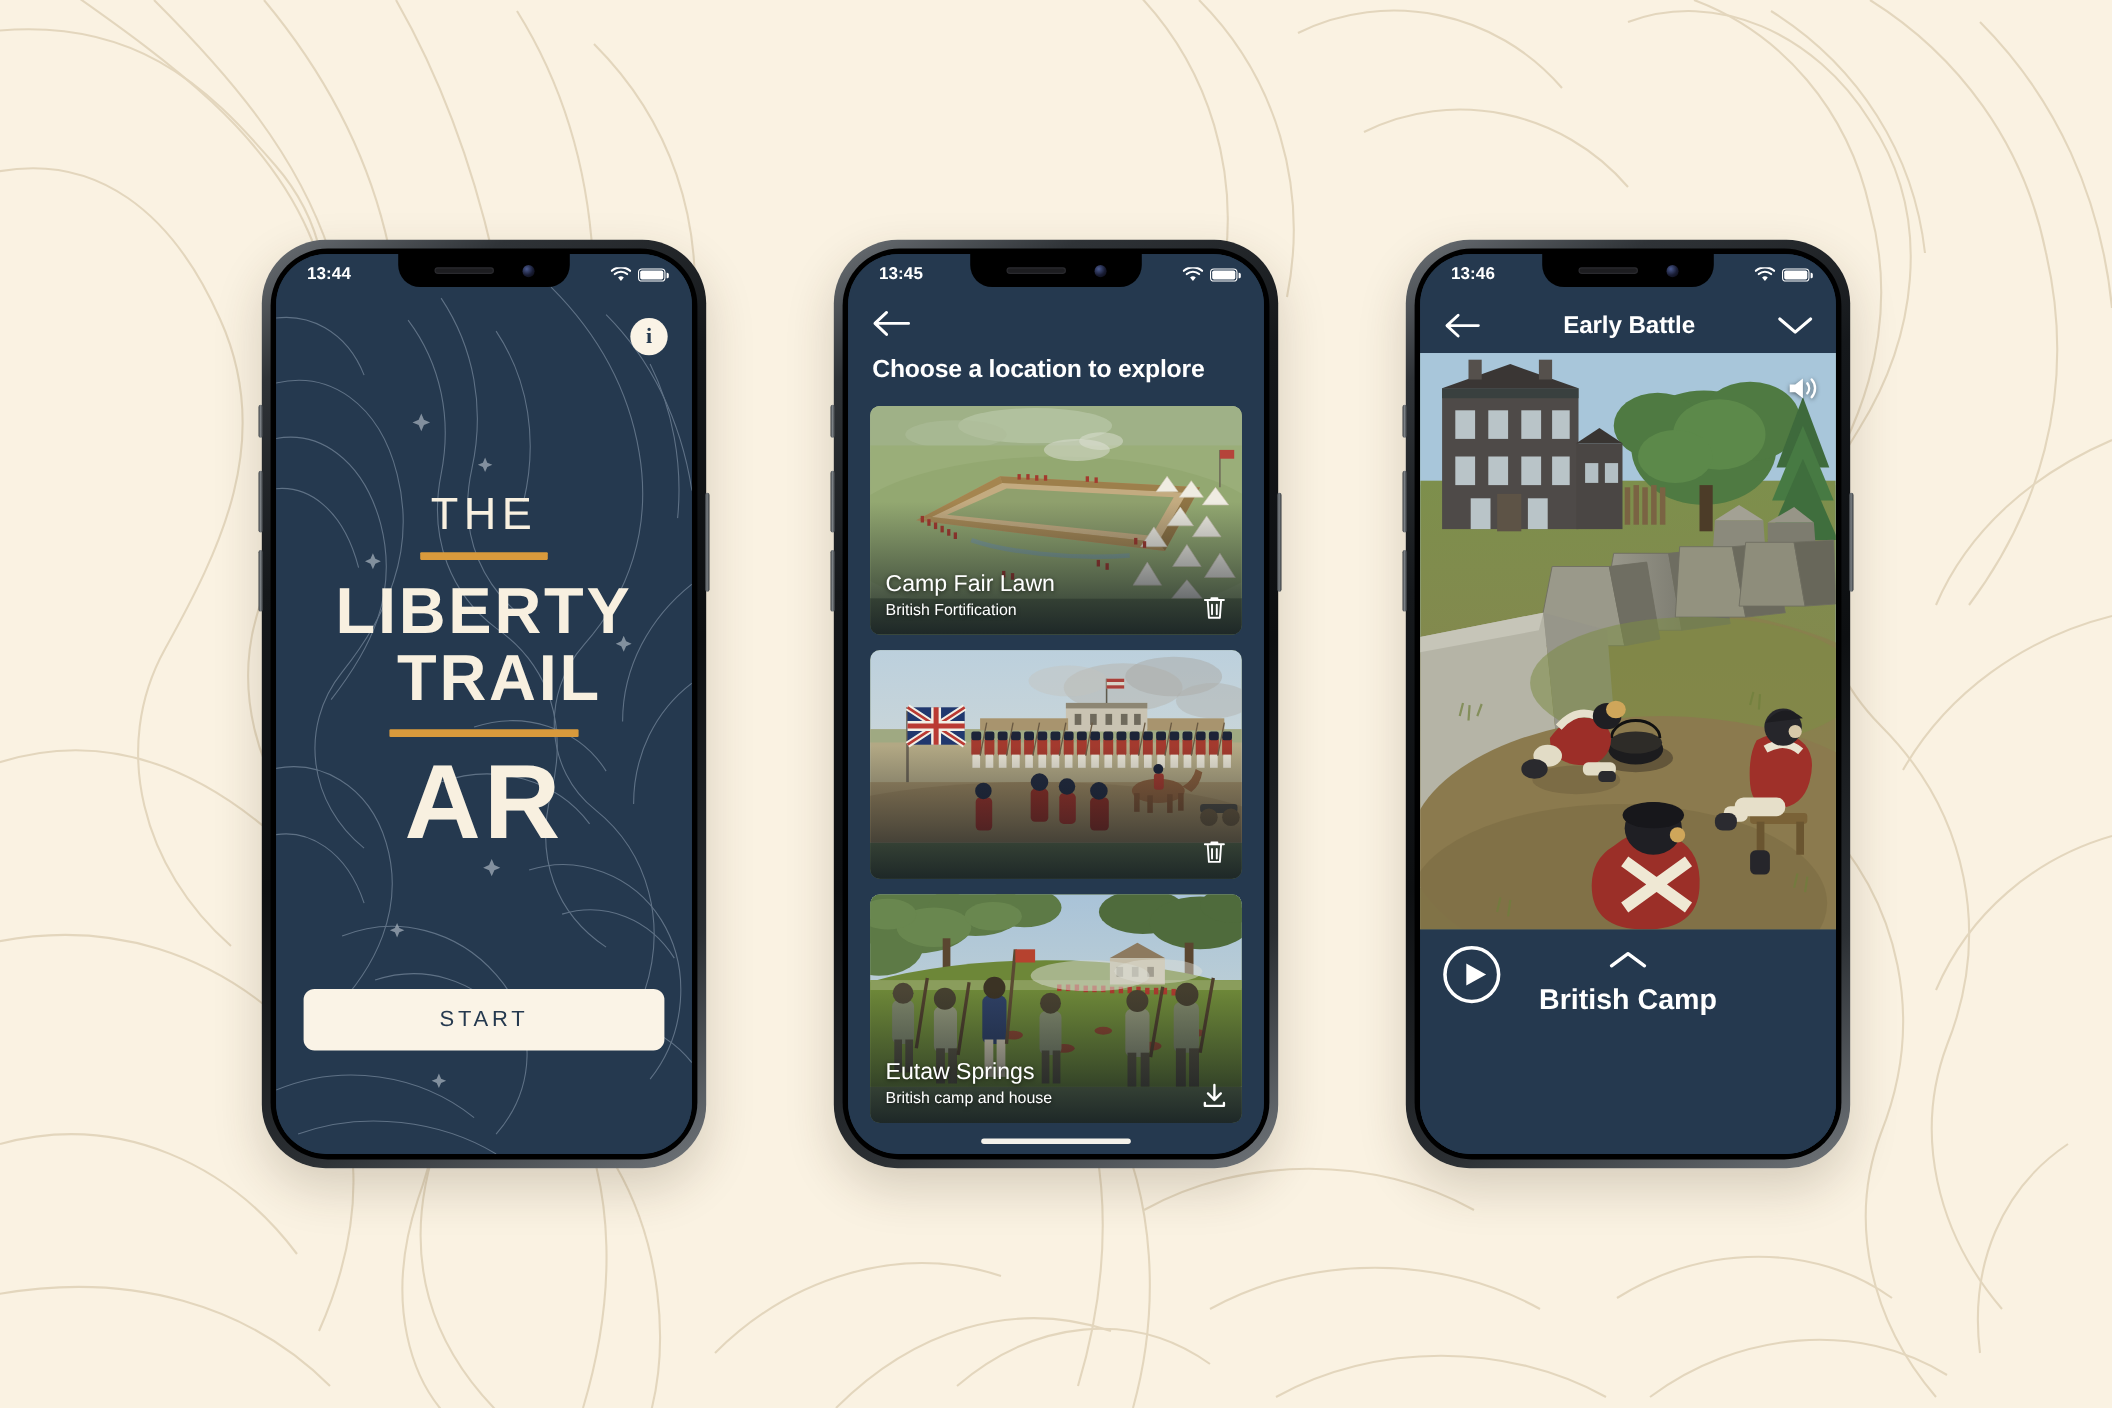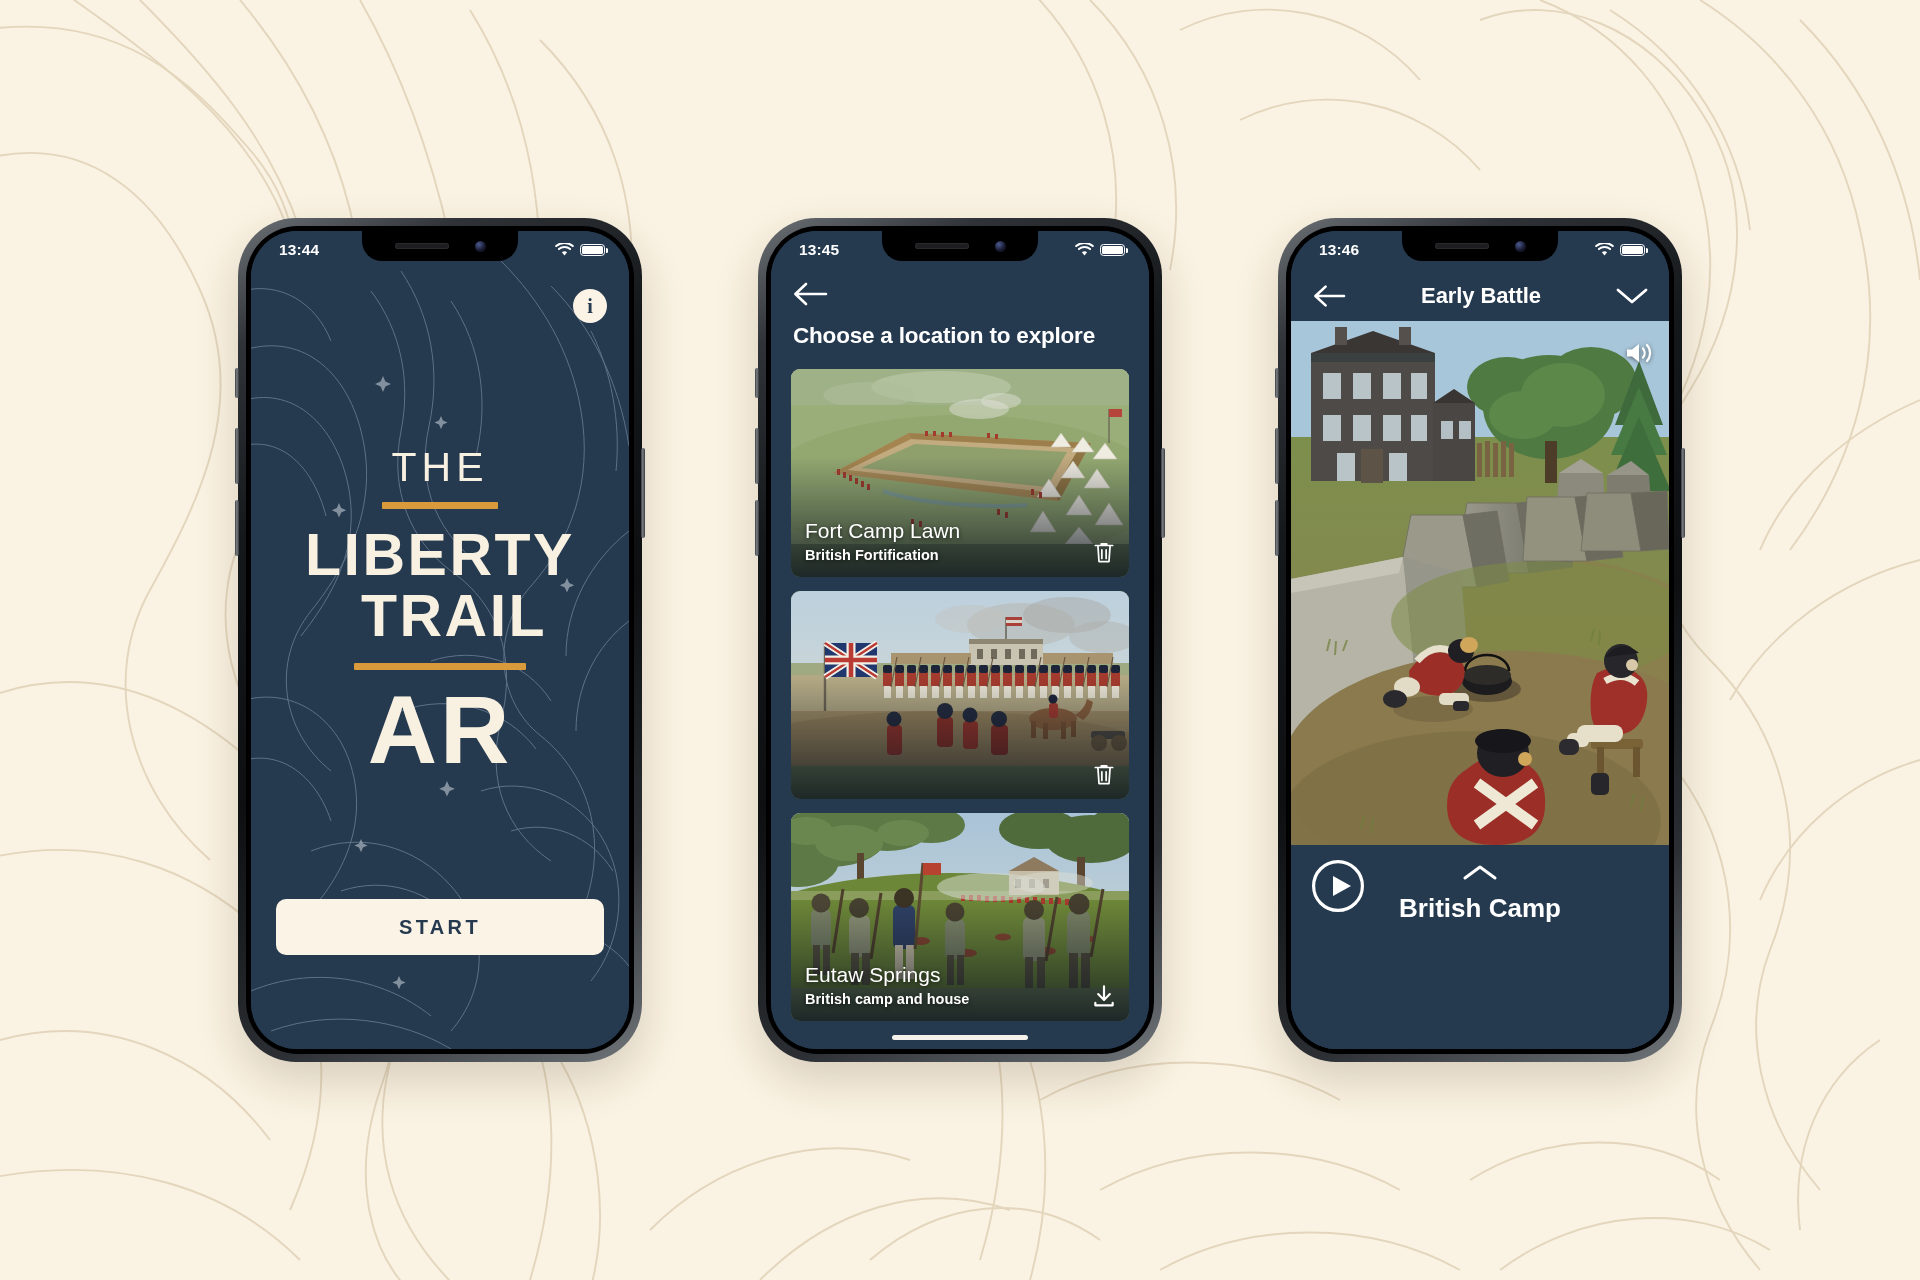--- a/index.html
+++ b/index.html
@@ -222,21 +222,21 @@
   .start-btn {
     position:absolute;
     left: 25px; right: 25px;
     bottom: 94px;
     height: 56px;
     border-radius: 10px;
     background: #faf3e6;
     color: #25394f;
     display:flex; align-items:center; justify-content:center;
     font-size: 20px;
-    font-weight: bold;
+    font-weight: normal;
     letter-spacing: 3.4px;
     z-index: 12;
     border: none;
     cursor: pointer;
     font-family: "Liberation Sans", sans-serif;
   }
 
   
   .listscreen { position:absolute; inset:0; background:#25394f; }
 
@@ -284,21 +284,21 @@
     text-shadow: 0 1px 4px rgba(0,0,0,.65);
   }
   .card-name {
     font-size: 21px;
     font-weight: 400;
     line-height: 1.15;
     margin-bottom: 3px;
   }
   .card-sub {
     font-size: 14.5px;
-    font-weight: bold;
+    font-weight: normal;
     line-height: 1.2;
   }
   .card-action {
     position:absolute;
     right: 12px; bottom: 12px;
     width: 26px; height: 26px;
     z-index: 5;
     cursor:pointer;
   }
 
@@ -601,21 +601,21 @@
                 </g>
 
                 <line x1="318" y1="40" x2="318" y2="74" stroke="#6e6a58" stroke-width="1.4"></line>
                 <rect x="318" y="40" width="13" height="8" fill="#b5443a"></rect>
 
                 <ellipse cx="188" cy="40" rx="30" ry="10" fill="#d9ddd0" opacity=".55"></ellipse>
                 <ellipse cx="210" cy="32" rx="20" ry="8" fill="#e2e5da" opacity=".45"></ellipse>
               </svg>
               <div class="card-scrim"></div>
               <div class="card-text">
-                <div class="card-name">Fort Camp Lawn</div>
+                <div class="card-name">Camp Fair Lawn</div>
                 <div class="card-sub">British Fortification</div>
               </div>
               <svg class="card-action" viewBox="0 0 24 24">
                 <path d="M4 6h16M9.5 6V4.4h5V6M6.4 6.6l1 14.2h9.2l1-14.2M10 10v8M14 10v8" stroke="#fff" stroke-width="1.6" fill="none" stroke-linecap="round" stroke-linejoin="round"></path>
               </svg>
             </div>
 
             <div class="card">
               <svg class="card-art" viewBox="0 0 338 175" preserveAspectRatio="xMidYMid slice">
                 <defs>

